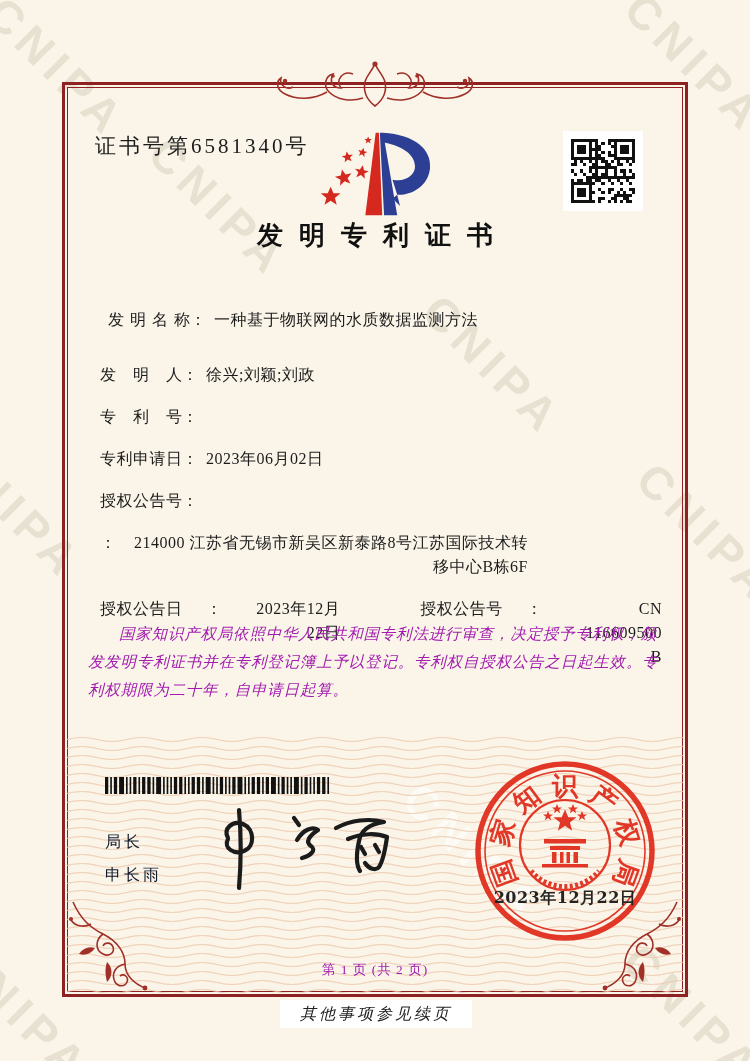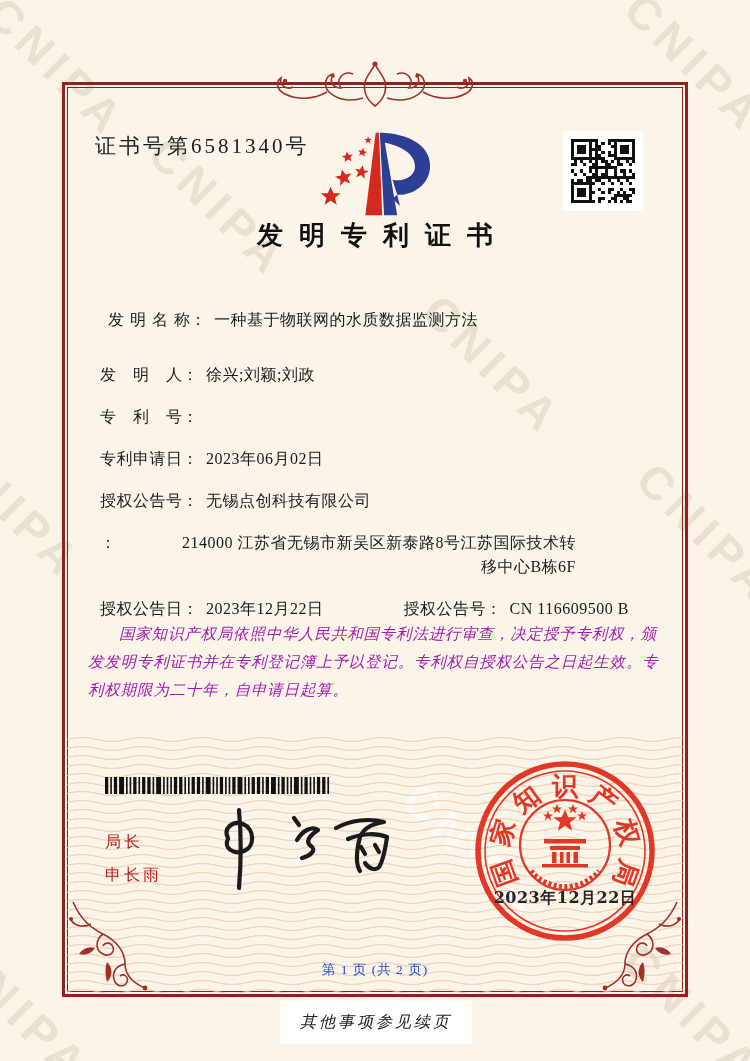--- a/index.html
+++ b/index.html
@@ -35,45 +35,45 @@
 
   .title{position:absolute;left:0;top:218px;width:750px;text-align:center;
          font-size:26px;font-weight:600;letter-spacing:16px;text-indent:16px;color:#111;}
 
   .fields{position:absolute;left:100px;top:308px;width:562px;font-size:16px;}
   .frow{display:flex;line-height:24px;margin-bottom:18px;}
   .frow.first{margin-bottom:31px;margin-left:8px;}
   .flabel{display:inline-block;width:82px;text-align:justify;text-align-last:justify;flex:none;}
   .fcolon{flex:none;padding-right:8px;}
   .fvalue{letter-spacing:.5px;text-align:right;}
-  .frow.addr .fvalue{max-width:404px;margin-left:48px;}
+  .frow.addr .fvalue{max-width:404px;}
   .grant{display:flex;line-height:24px;}
-  .grant .grp{display:flex;}
+  .grant .grp{display:flex;gap:24px;}
   .grant .grp.second{margin-left:80px;}
 
   .paras{position:absolute;left:88px;top:620px;width:576px;font-size:15.5px;
          font-style:italic;line-height:1.8;letter-spacing:.8px;color:#a21caf;}
   .paras p{margin:0 0 6px 0;text-indent:2em;}
 
   .barcode{position:absolute;left:105px;top:777px;width:226px;height:17px;}
 
   .signer{position:absolute;left:105px;top:832px;font-family:Liberation Serif, serif;
-          font-size:16px;letter-spacing:3px;color:#b91c1c;}
+          font-size:16px;letter-spacing:3px;color:#0f172a;}
   .signer div{margin-bottom:12px;}
   .sig{position:absolute;left:198px;top:798px;width:212px;height:96px;}
   .sig path{fill:none;stroke:#1b1b1b;stroke-width:4.2;stroke-linecap:round;stroke-linejoin:round;}
 
   .seal{position:absolute;left:471px;top:757px;width:188px;height:188px;}
   .seal-char{font:700 26px "DejaVu Serif",serif;fill:#e02a1a;}
   .seal-date{font:700 16px "DejaVu Serif",serif;fill:#151515;letter-spacing:.5px;}
 
   .pageno{position:absolute;left:0;top:961px;width:750px;text-align:center;
-          font-size:13.5px;letter-spacing:1px;color:#1d4ed8;}
-
-  .cont-note{position:absolute;left:280px;top:1000px;width:192px;height:44px;background:#ffffff;
+          font-size:13.5px;letter-spacing:1px;color:#a21caf;}
+
+  .cont-note{position:absolute;left:280px;top:1000px;width:192px;height:28px;background:#ffffff;
              display:flex;align-items:center;justify-content:center;font-size:16px;
              font-style:italic;letter-spacing:3px;color:#222;}
 
   .orn-stroke{fill:none;stroke:#a03028;stroke-width:1.6;}
   .orn-fill{fill:#a03028;}
 </style>
 </head>
 <body>
 
 <div class="page">
@@ -415,21 +415,20 @@
         <span class="fcolon">：</span>
     </div>
     <div class="frow">
       <span class="flabel">专利申请日</span>
         <span class="fcolon">：</span>
         <span class="fvalue">2023年06月02日</span>
     </div>
     <div class="frow">
       <span class="flabel">授权公告号</span>
         <span class="fcolon">：</span>
-        <span class="fvalue">无锡点创科技有限公司</span>
     </div>
     <div class="frow addr">
         <span class="fcolon">：</span>
         <span class="fvalue">214000 江苏省无锡市新吴区新泰路8号江苏国际技术转移中心B栋6F</span>
     </div>
     <div class="grant">
       <span class="grp">
         <span class="flabel">授权公告日</span>
           <span class="fcolon">：</span>
           <span class="fvalue">2023年12月22日</span>

